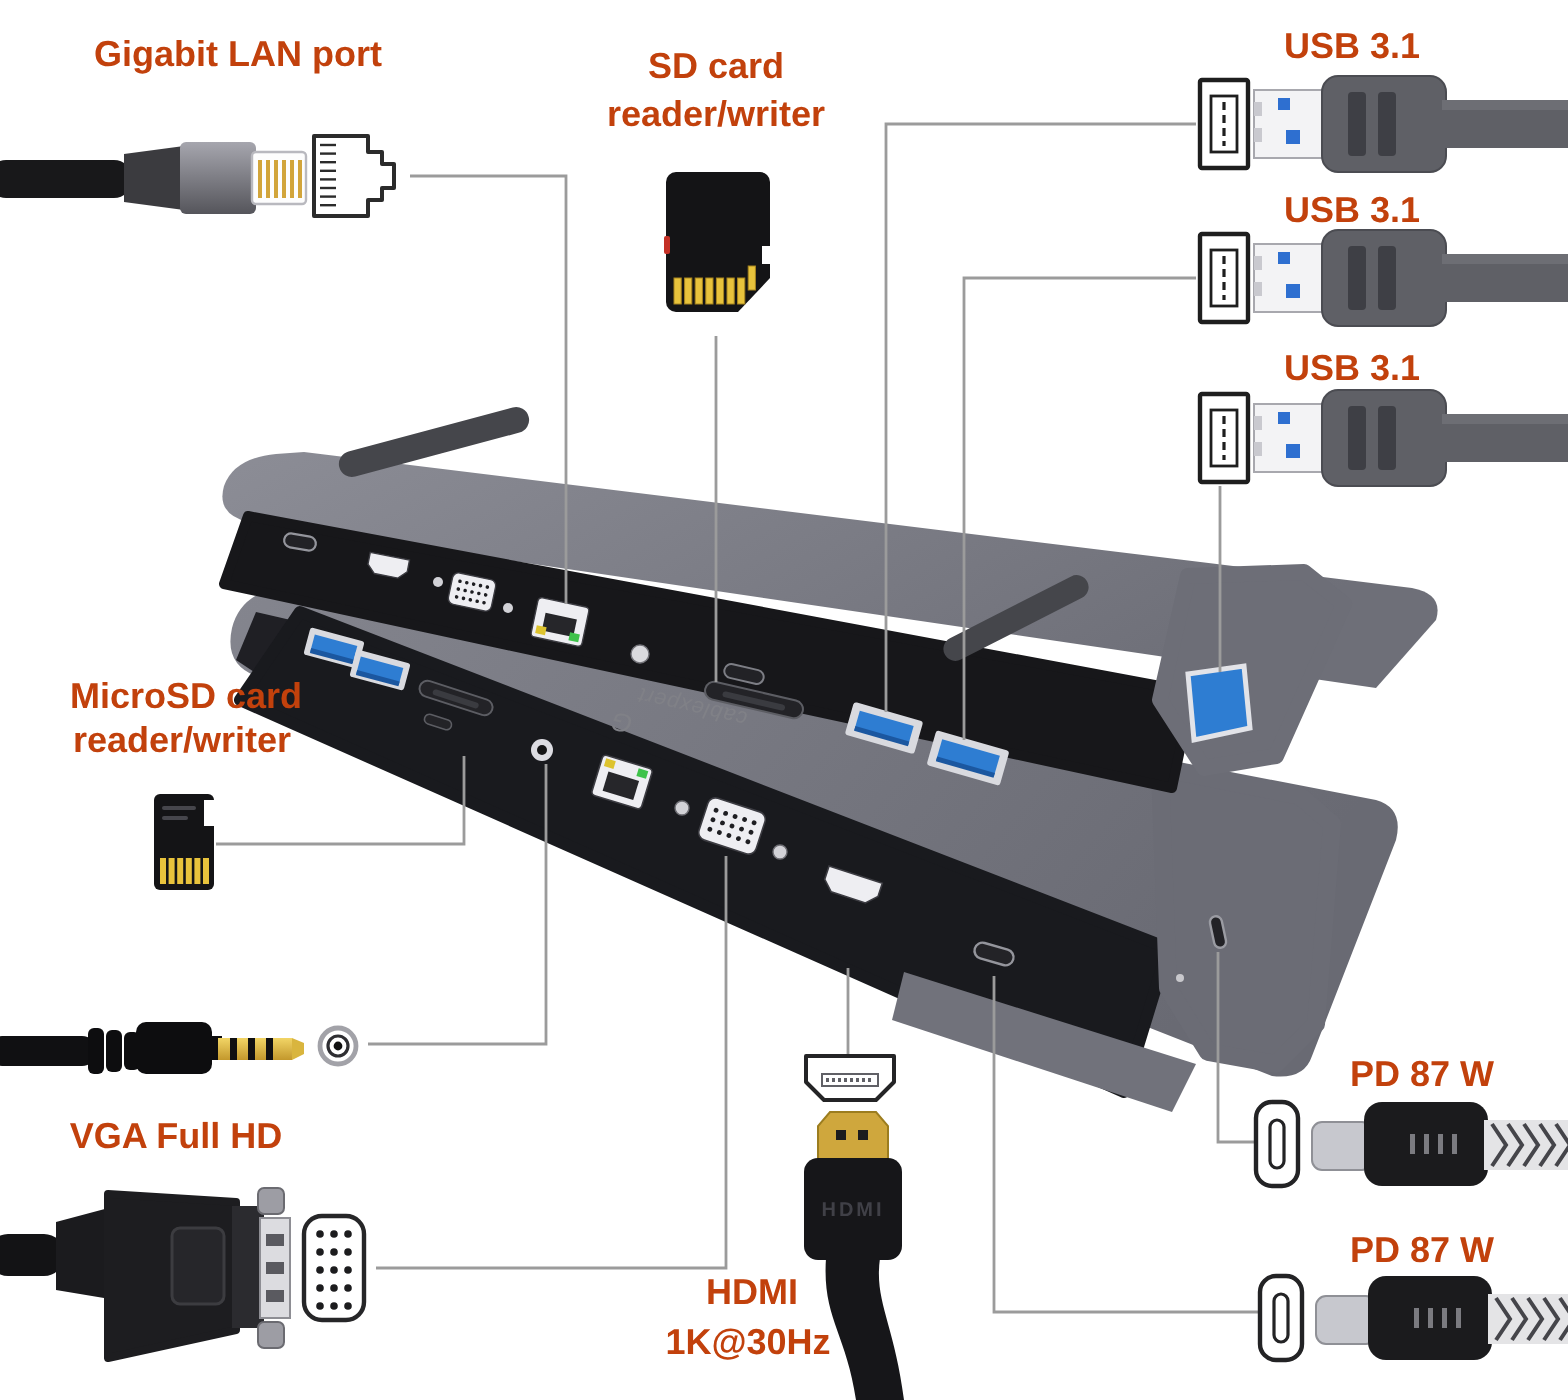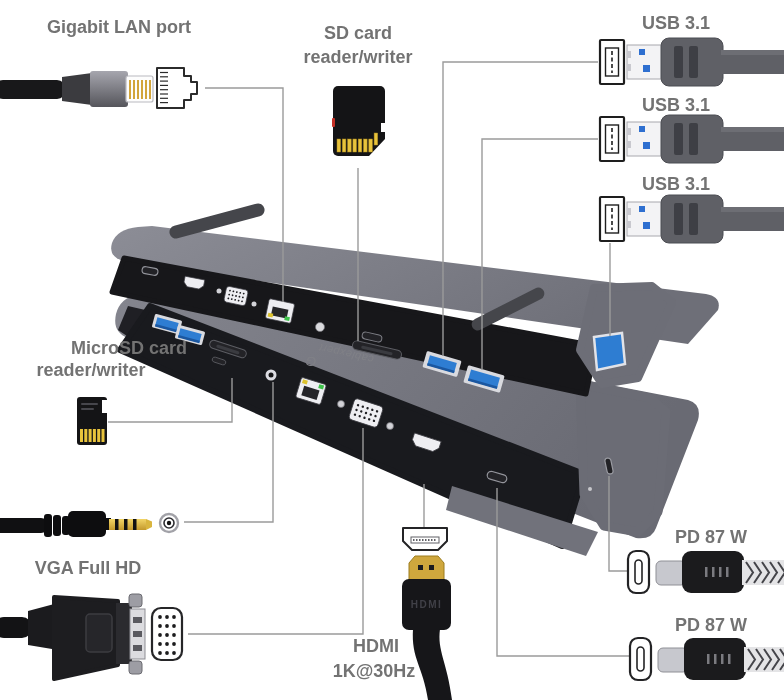--- a/index.html
+++ b/index.html
@@ -1,20 +1,20 @@
 <!DOCTYPE html>
 <html><head>
 <meta charset="utf-8">
 <style>
   html,body{margin:0;padding:0;background:#ffffff;}
   .stage{position:relative;width:784px;height:700px;background:#fff;overflow:hidden;
          font-family:"Liberation Sans",sans-serif;}
   .art{position:absolute;left:0;top:0;}
   .lbl{position:absolute;transform:translateX(-50%);font-weight:600;font-size:18px;
-       line-height:1.1;color:#737373;text-align:center;white-space:nowrap;}
+       line-height:1.1;color:#c2410c;text-align:center;white-space:nowrap;}
 </style>
 </head>
 <body>
 
 <div class="stage">
 <svg class="art" width="784" height="700" viewBox="0 0 784 700">
   <defs>
     <linearGradient id="gU" x1="0" y1="0" x2="1" y2="0.35">
       <stop offset="0" stop-color="#8c8d96"></stop>
           <stop offset="1" stop-color="#6e6f78"></stop>
@@ -401,20 +401,20 @@
     </g>
   </g>
 </svg>
 
 <div class="lbl" style="left:119px;top:18px;">Gigabit LAN port</div>
 <div class="lbl" style="left:358px;top:24px;">SD card</div>
 <div class="lbl" style="left:358px;top:48px;">reader/writer</div>
 <div class="lbl" style="left:676px;top:14px;">USB 3.1</div>
 <div class="lbl" style="left:676px;top:96px;">USB 3.1</div>
 <div class="lbl" style="left:676px;top:175px;">USB 3.1</div>
-<div class="lbl" style="left:93px;top:339px;margin-left:36px;">MicroSD card</div>
+<div class="lbl" style="left:93px;top:339px;">MicroSD card</div>
 <div class="lbl" style="left:91px;top:361px;">reader/writer</div>
 <div class="lbl" style="left:88px;top:559px;text-align:center;">VGA Full HD</div>
 <div class="lbl" style="left:376px;top:637px;">HDMI</div>
 <div class="lbl" style="left:374px;top:662px;">1K@30Hz</div>
 <div class="lbl" style="left:711px;top:528px;">PD 87 W</div>
 <div class="lbl" style="left:711px;top:616px;">PD 87 W</div>
 </div>
 
 </body></html>

